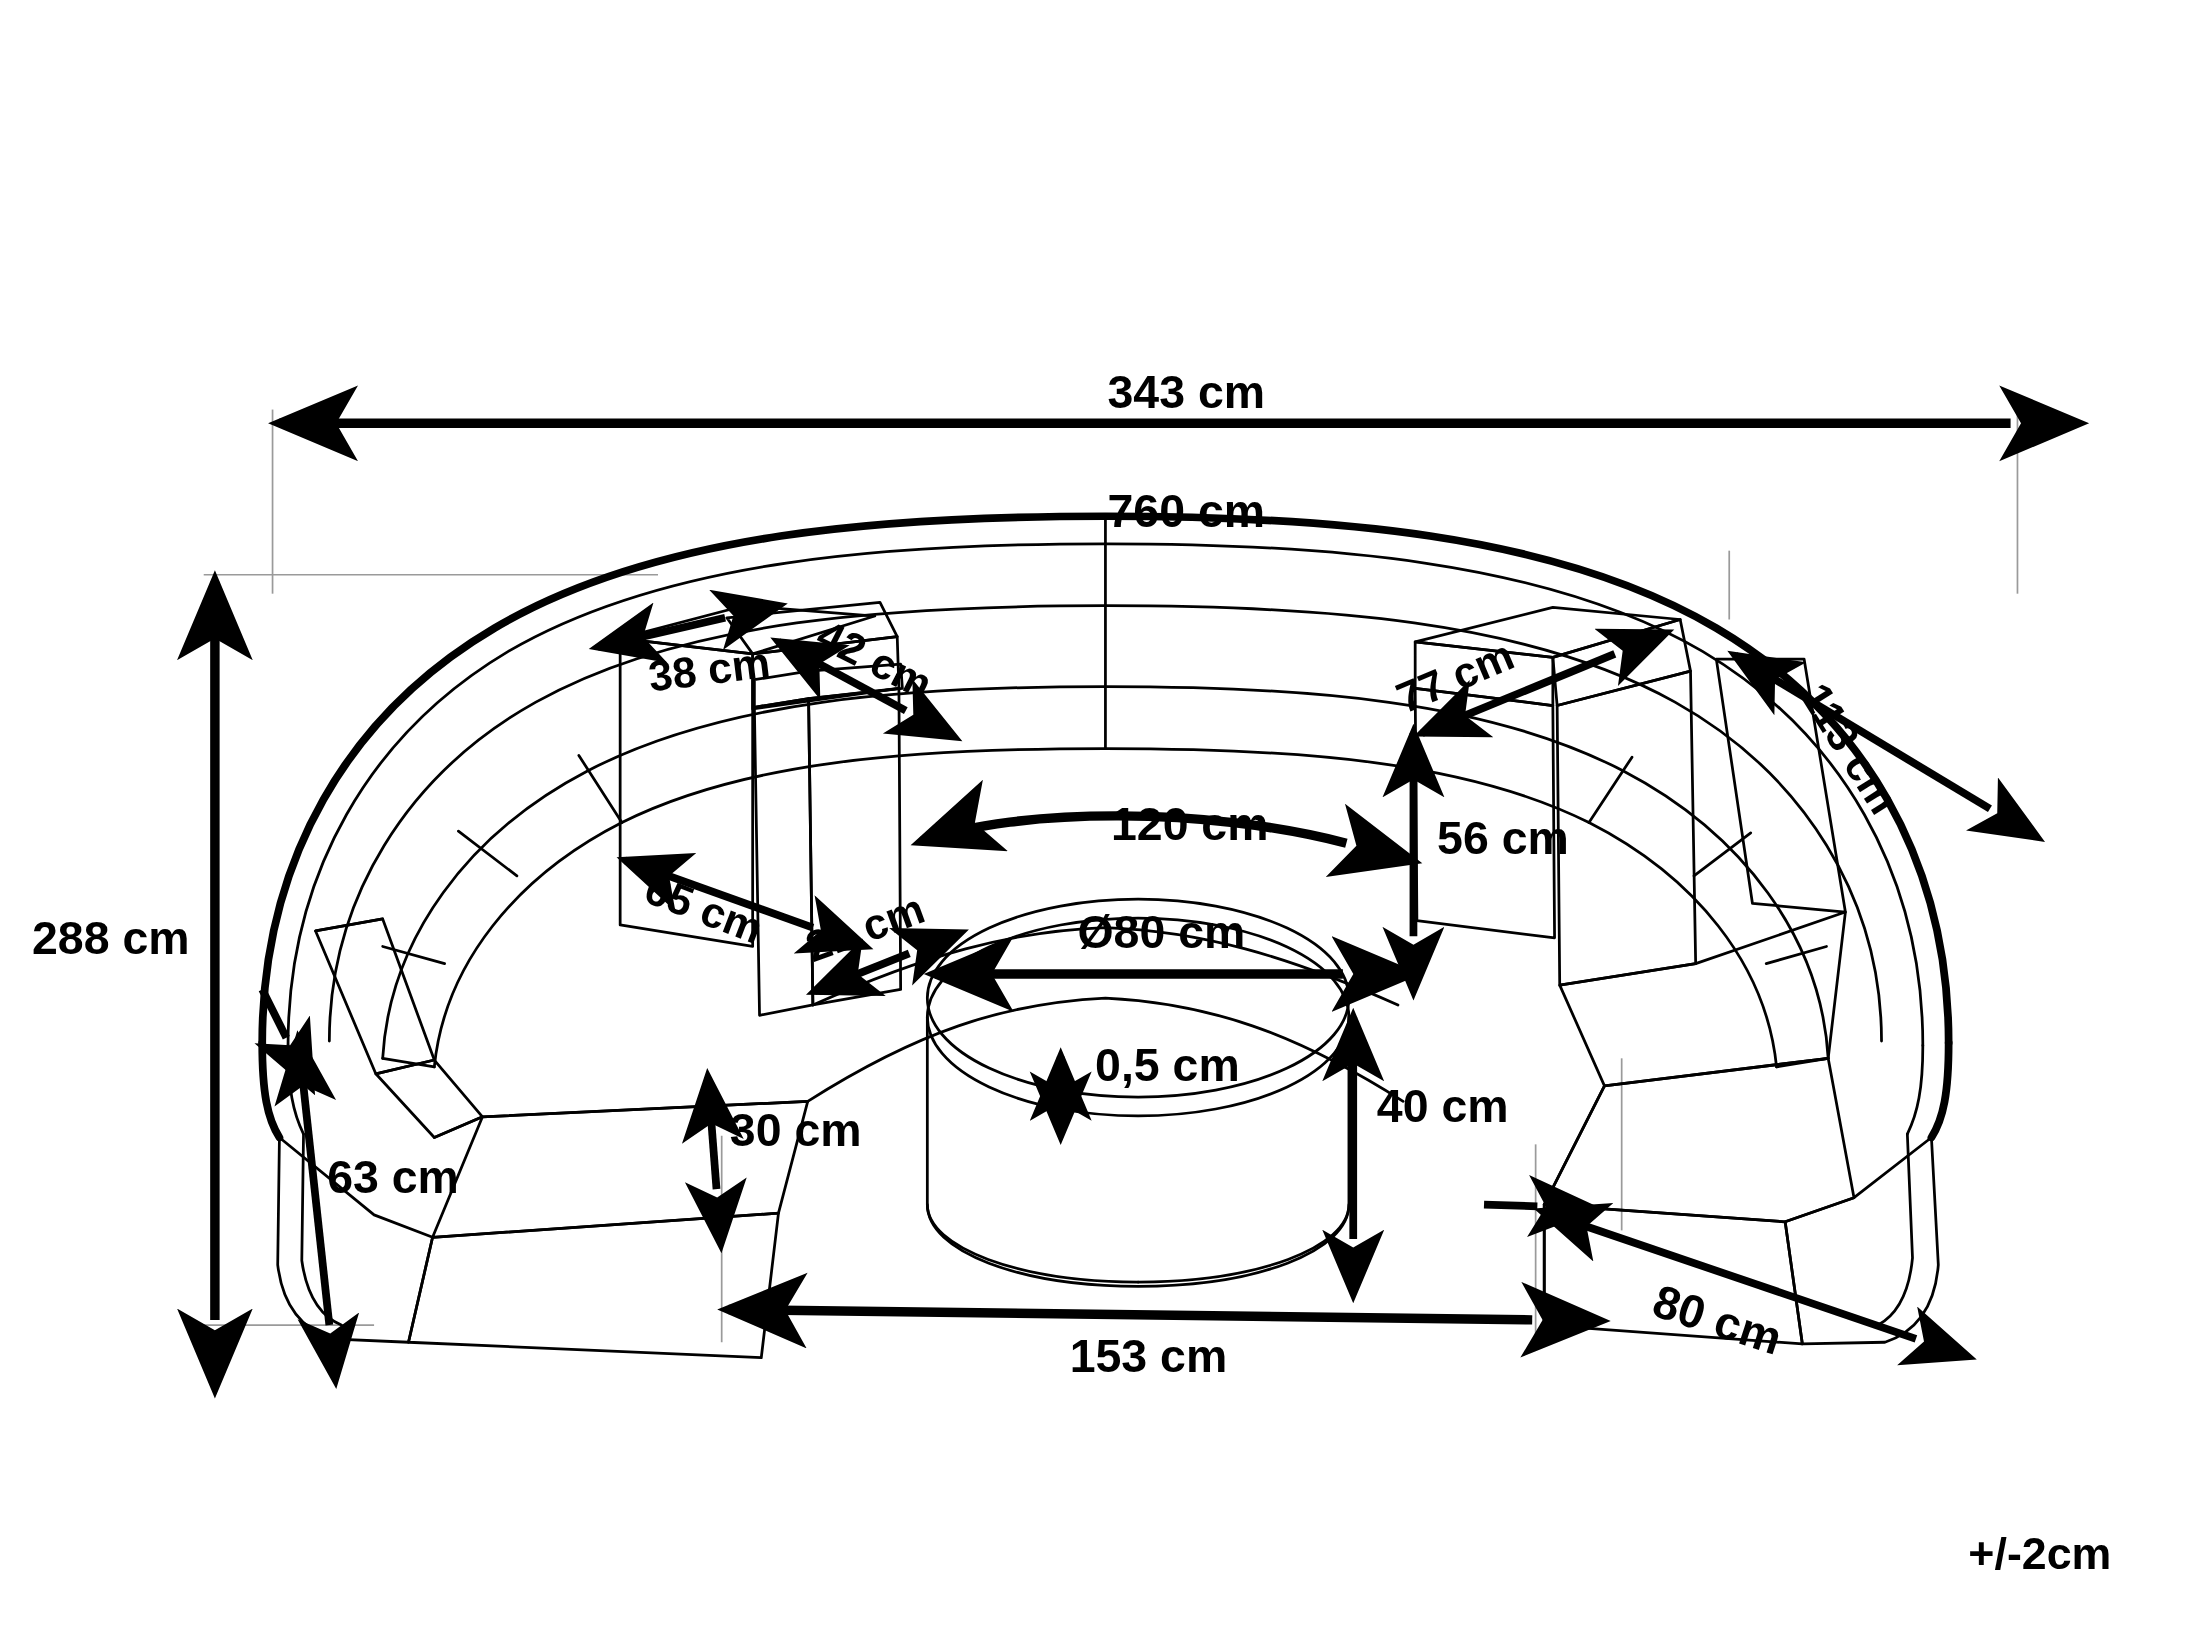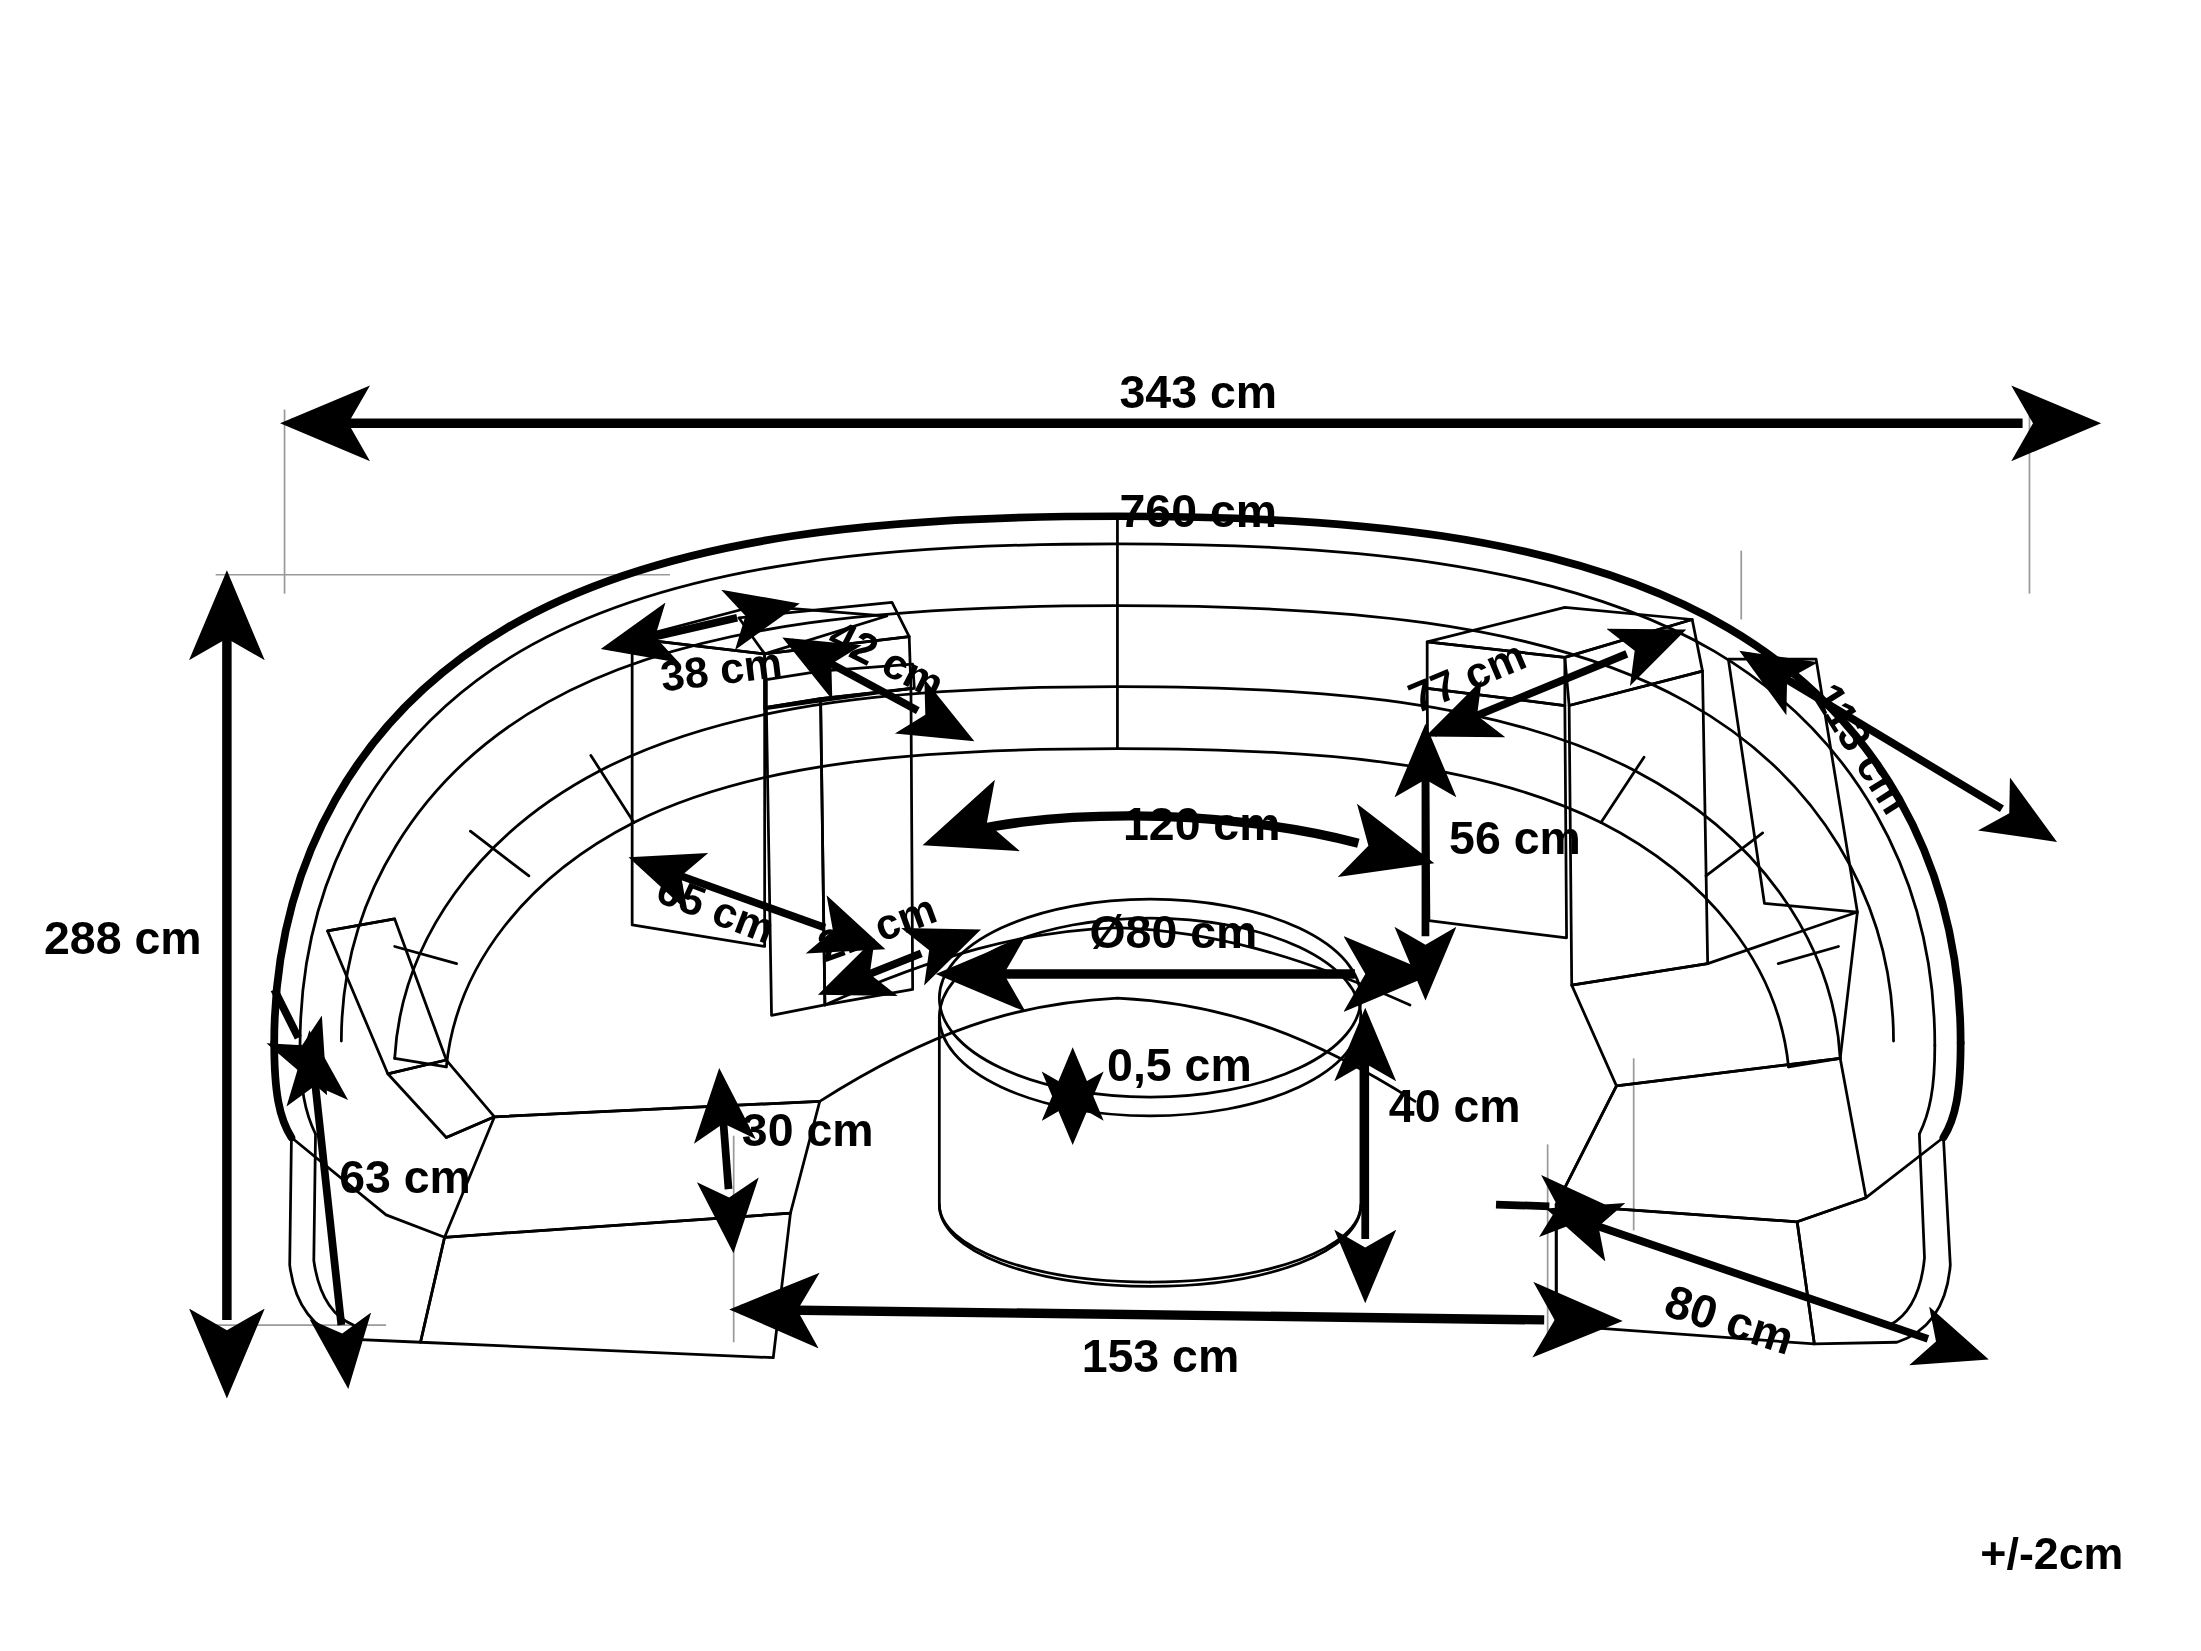--- a/index.html
+++ b/index.html
@@ -10,21 +10,21 @@
   }
   body {
     width: 2202px;
     height: 1652px;
     font-family: "Liberation Sans", sans-serif;
     overflow: hidden;
     position: relative;
   }
   #drawing-root {
     position: absolute;
-    left: 16px; top: 0;
+    left: 4px; top: 0;
     width: 1958px;
     height: 1652px;
   }
   svg#tech-svg {
     display: block;
     width: 2202px;
     height: 1652px;
   }
   .dim-label {
     font-family: "Liberation Sans", sans-serif;

